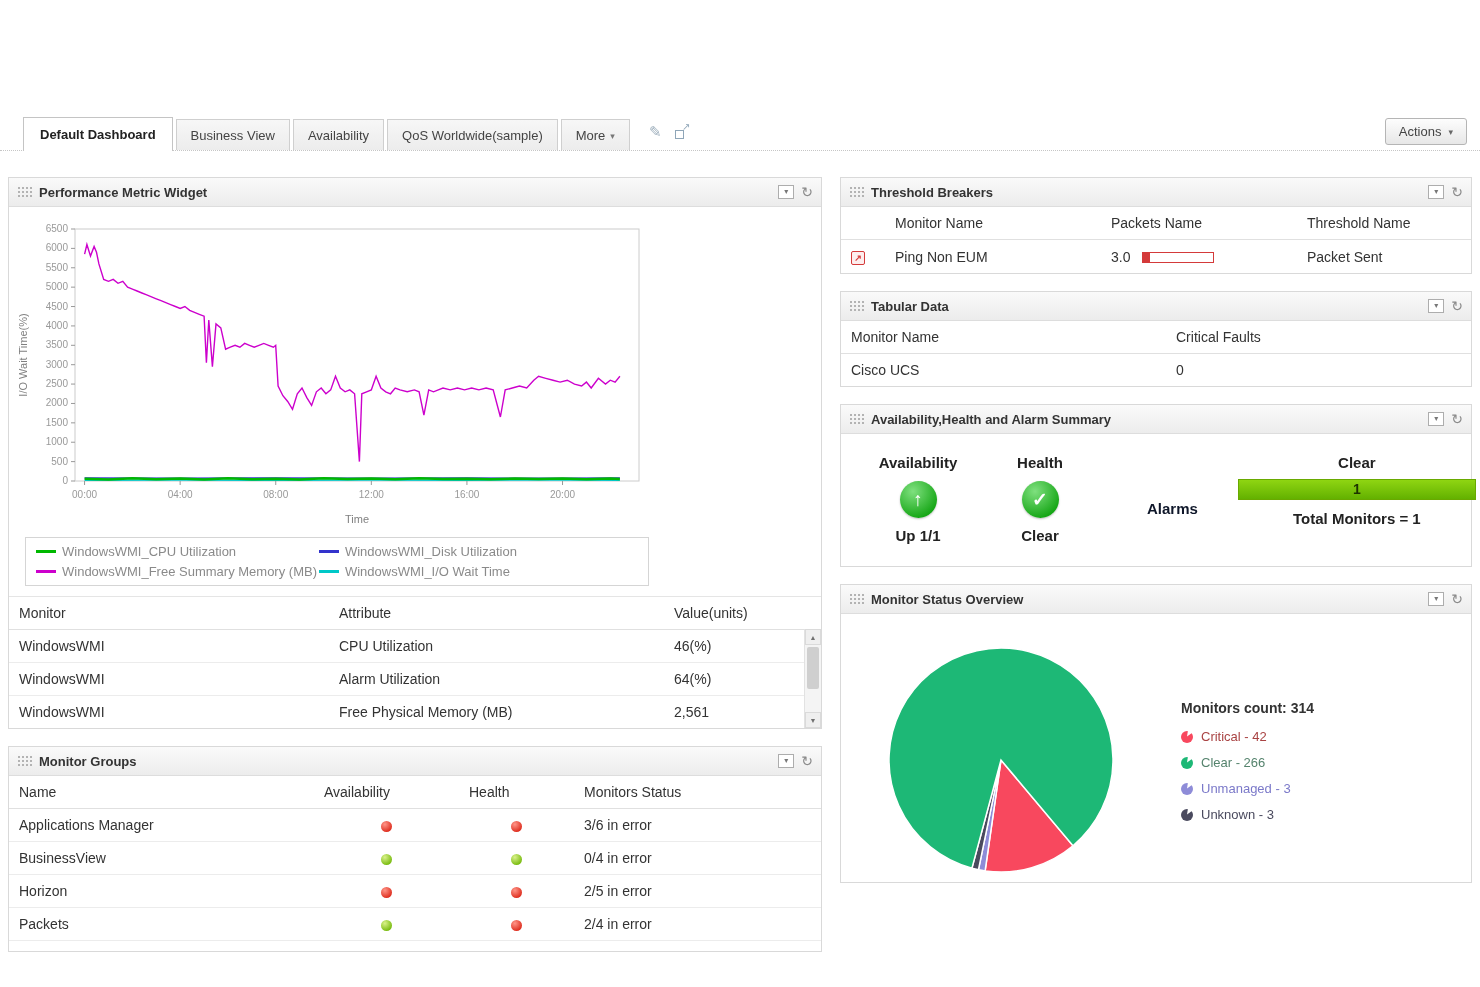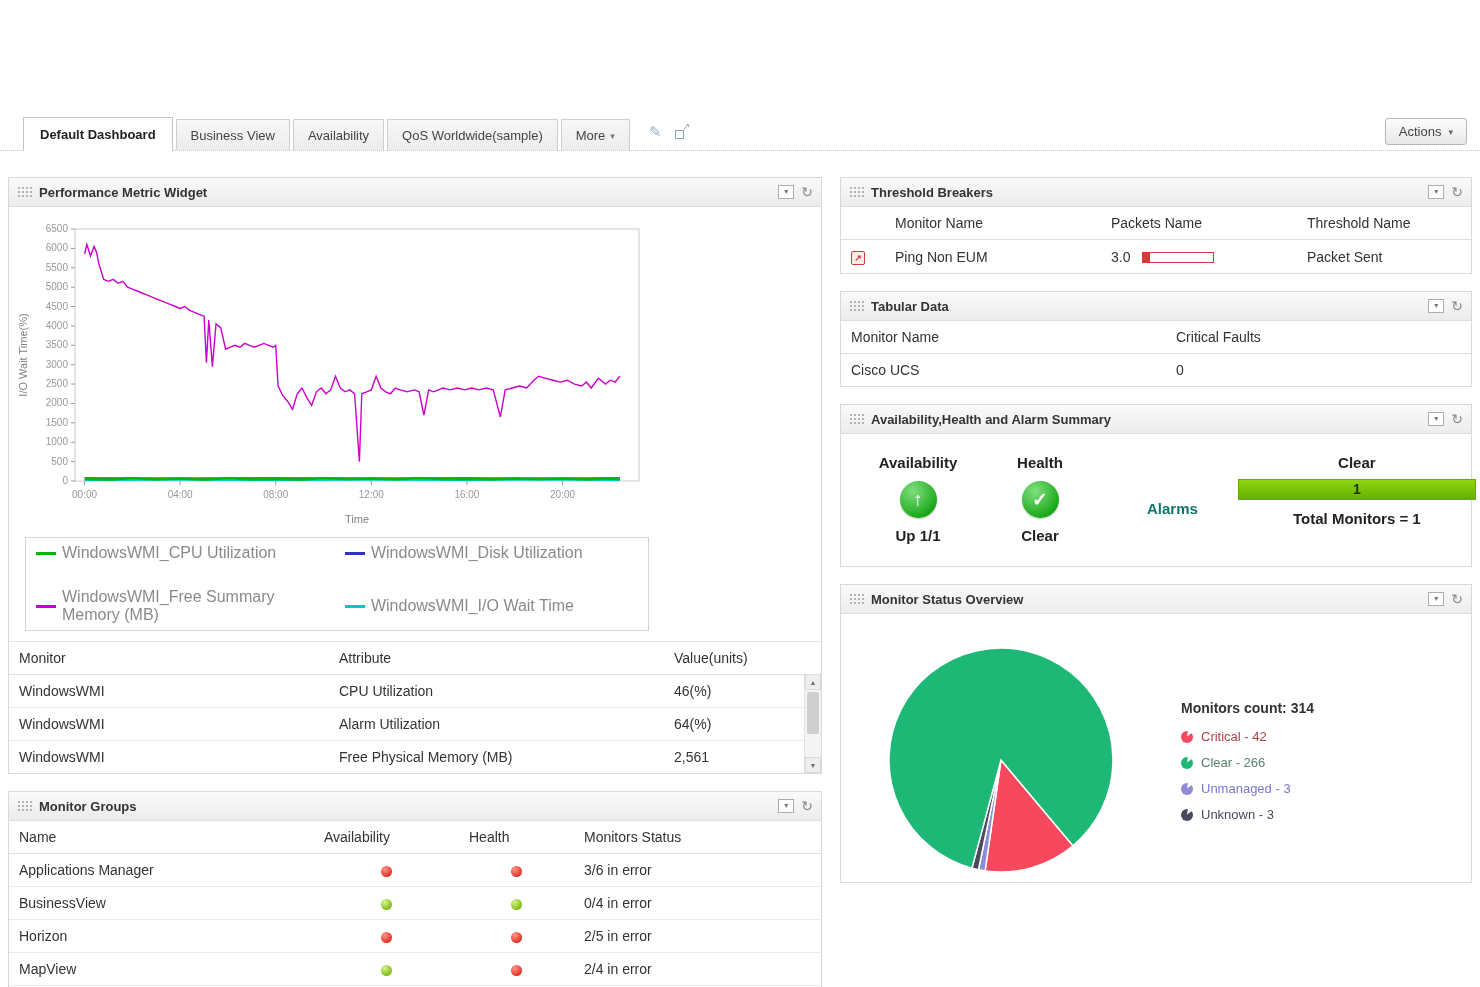--- a/index.html
+++ b/index.html
@@ -83,21 +83,21 @@
   .dot { display:inline-block; width:11px; height:11px; border-radius:50%; vertical-align:middle; }
   .dot[data-c="red"]   { background:radial-gradient(circle at 35% 30%, #ff9588, #df3122 72%); }
   .dot[data-c="green"] { background:radial-gradient(circle at 35% 30%, #d9f18a, #7cbd14 72%); }
   .td-center { text-align:center; }
 
   
   .chart-wrap { padding:8px 0 0 6px; }
   .legend-box {
     width:624px; margin:4px 0 10px 10px; border:1px solid #d5d5d5;
     padding:6px 10px; display:flex; flex-wrap:wrap; row-gap:5px;
-    font-size:16px; color:#8a8a8a;gap:26px;
+    font-size:13px; color:#8a8a8a;
   }
   .lg-item { display:flex; align-items:center; gap:6px; width:47%; }
   .lg-swatch { width:20px; height:3px; flex:none; }
 
   
   .panel.cut { height:206px; overflow:hidden; margin-bottom:0; }
 
   
   .breach-icon {
     display:inline-block; width:14px; height:14px; border:1px solid #d43a3a; border-radius:2px;
@@ -110,21 +110,21 @@
   .summary-body { display:flex; padding:20px 12px 22px 16px; }
   .sum-block { width:122px; text-align:center; flex:none; }
   .sum-title { font-size:15px; font-weight:bold; color:#222; }
   .sicon {
     width:37px; height:37px; border-radius:50%; margin:10px auto 9px;
     color:#fff; font-size:19px; font-weight:bold; line-height:37px; text-align:center;
     background:radial-gradient(circle at 35% 28%, #7fe07f, #12a412 78%);
     box-shadow:0 1px 2px rgba(0,0,0,.25);
   }
   .sum-value { font-size:15px; font-weight:bold; color:#222; }
-  .alarms-label { font-size:15px; font-weight:bold; color:#0f766e; margin:46px 0 0 46px; flex:none; }
+  .alarms-label { font-size:15px; font-weight:bold; color:#0f172a; margin:46px 0 0 46px; flex:none; }
   .alarm-col { margin-left:40px; width:238px; text-align:center; flex:none; }
   .alarm-clear { font-size:15px; font-weight:bold; color:#222; margin-bottom:8px; }
   .alarm-bar {
     height:21px; background:linear-gradient(#8fd512,#63b100);
     border:1px solid #69a900; font-size:14px; font-weight:bold; color:#1d3300;
     line-height:19px; text-align:center; cursor:pointer;
   }
   .alarm-total { font-size:15px; font-weight:bold; color:#222; margin-top:10px; }
 
   
@@ -326,21 +326,21 @@
             <td class="td-center"><span class="dot" data-c="green"></span></td>
             <td>0/4 in error</td>
           </tr>
           <tr>
             <td>Horizon</td>
             <td class="td-center"><span class="dot" data-c="red"></span></td>
             <td class="td-center"><span class="dot" data-c="red"></span></td>
             <td>2/5 in error</td>
           </tr>
           <tr>
-            <td>MapView</td>
+            <td>Packets</td>
             <td class="td-center"><span class="dot" data-c="green"></span></td>
             <td class="td-center"><span class="dot" data-c="red"></span></td>
             <td>2/4 in error</td>
           </tr>
           <tr>
             <td>Monitor Group</td>
             <td class="td-center"></td>
             <td class="td-center"></td>
             <td>1/6 in error</td>
           </tr>

